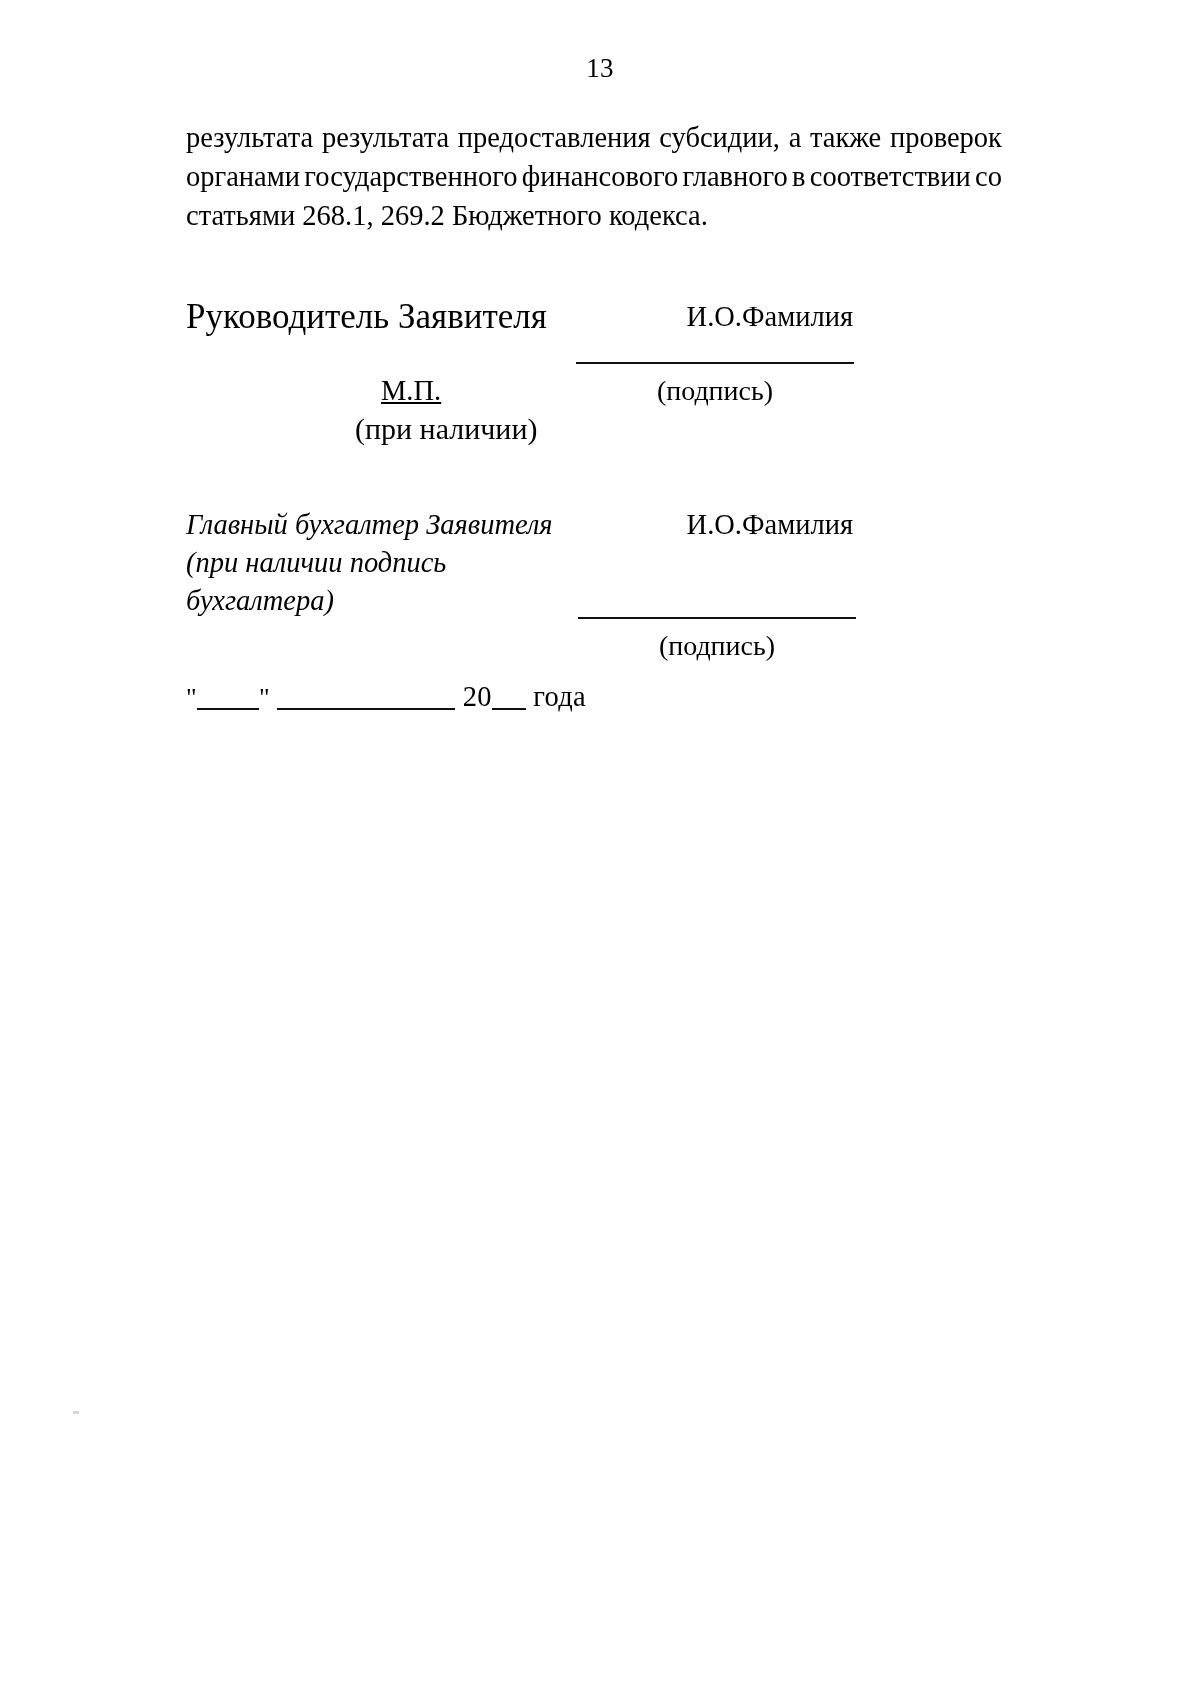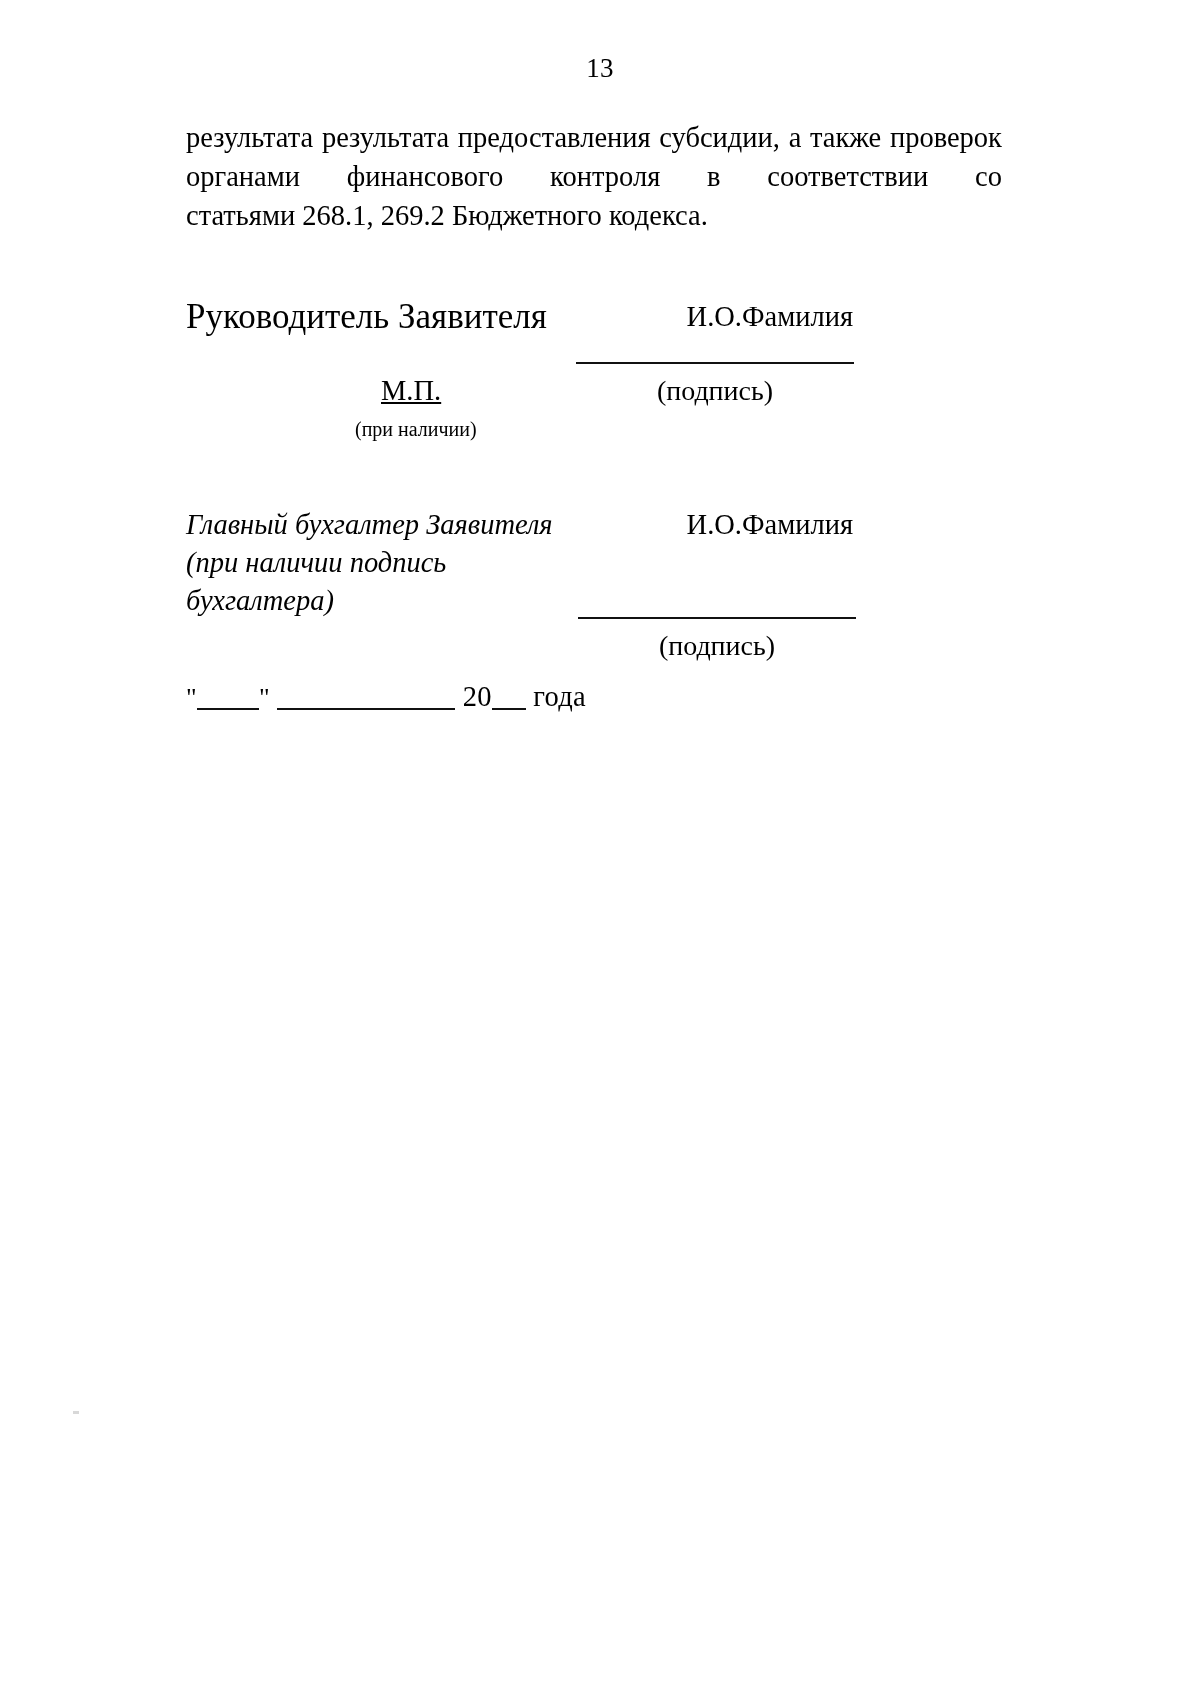--- a/index.html
+++ b/index.html
@@ -97,21 +97,21 @@
     left: 381px;
     font-size: 28.5px;
     line-height: 38px;
     white-space: nowrap;
     text-decoration: underline;
   }
   .stamp-note {
     position: absolute;
     top: 410px;
     left: 355px;
-    font-size: 20px;
+    font-size: 30px;
     line-height: 38px;
     white-space: nowrap;
   }
 
   
   .sig-block-2-role {
     position: absolute;
     top: 506px;
     left: 186px;
     width: 380px;
@@ -204,22 +204,23 @@
       <span>результата</span>
       <span>результата</span>
       <span>предоставления</span>
       <span>субсидии,</span>
       <span>а</span>
       <span>также</span>
       <span>проверок</span>
     </span>
     <span class="ln just">
       <span>органами</span>
+      <span>государственного</span>
       <span>финансового</span>
-      <span>контроля</span>
+      <span>главного</span>
       <span>в</span>
       <span>соответствии</span>
       <span>со</span>
     </span>
     <span class="ln">статьями 268.1, 269.2 Бюджетного кодекса.</span>
   </div>
 
   <div class="sig-block-1-role">Руководитель Заявителя</div>
 
   <div class="sig-block-1-name">И.О.Фамилия</div>

